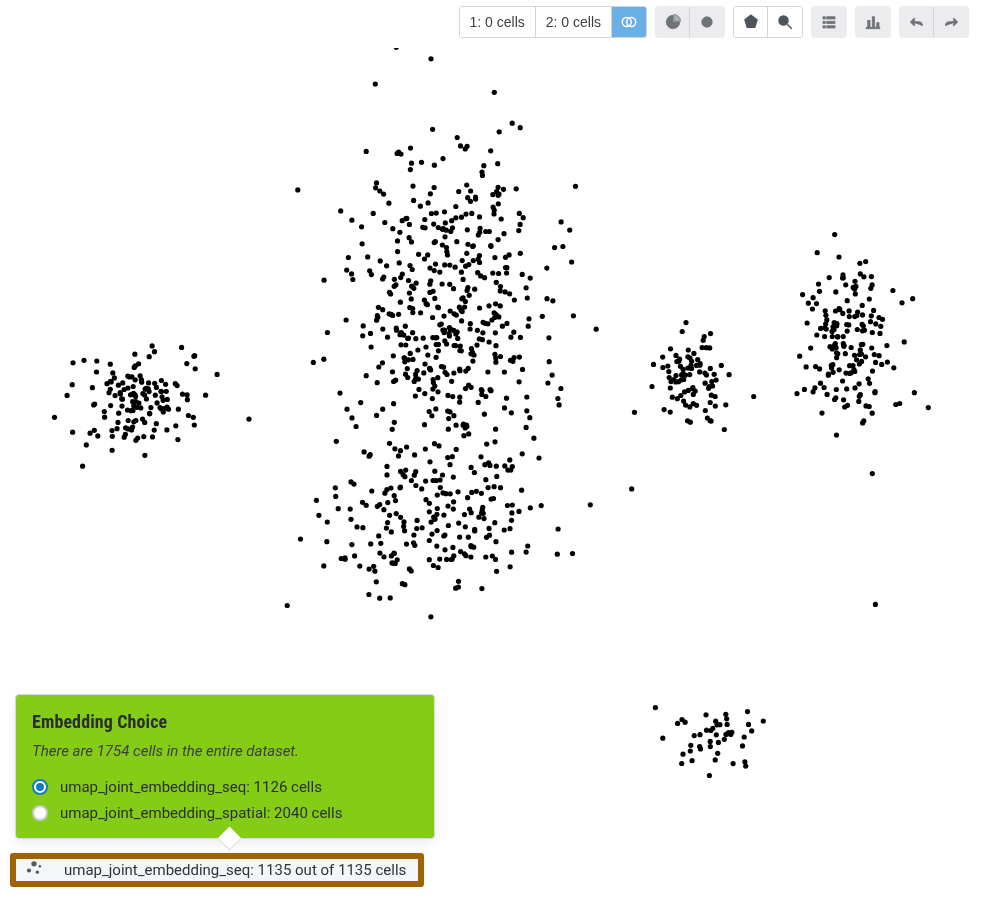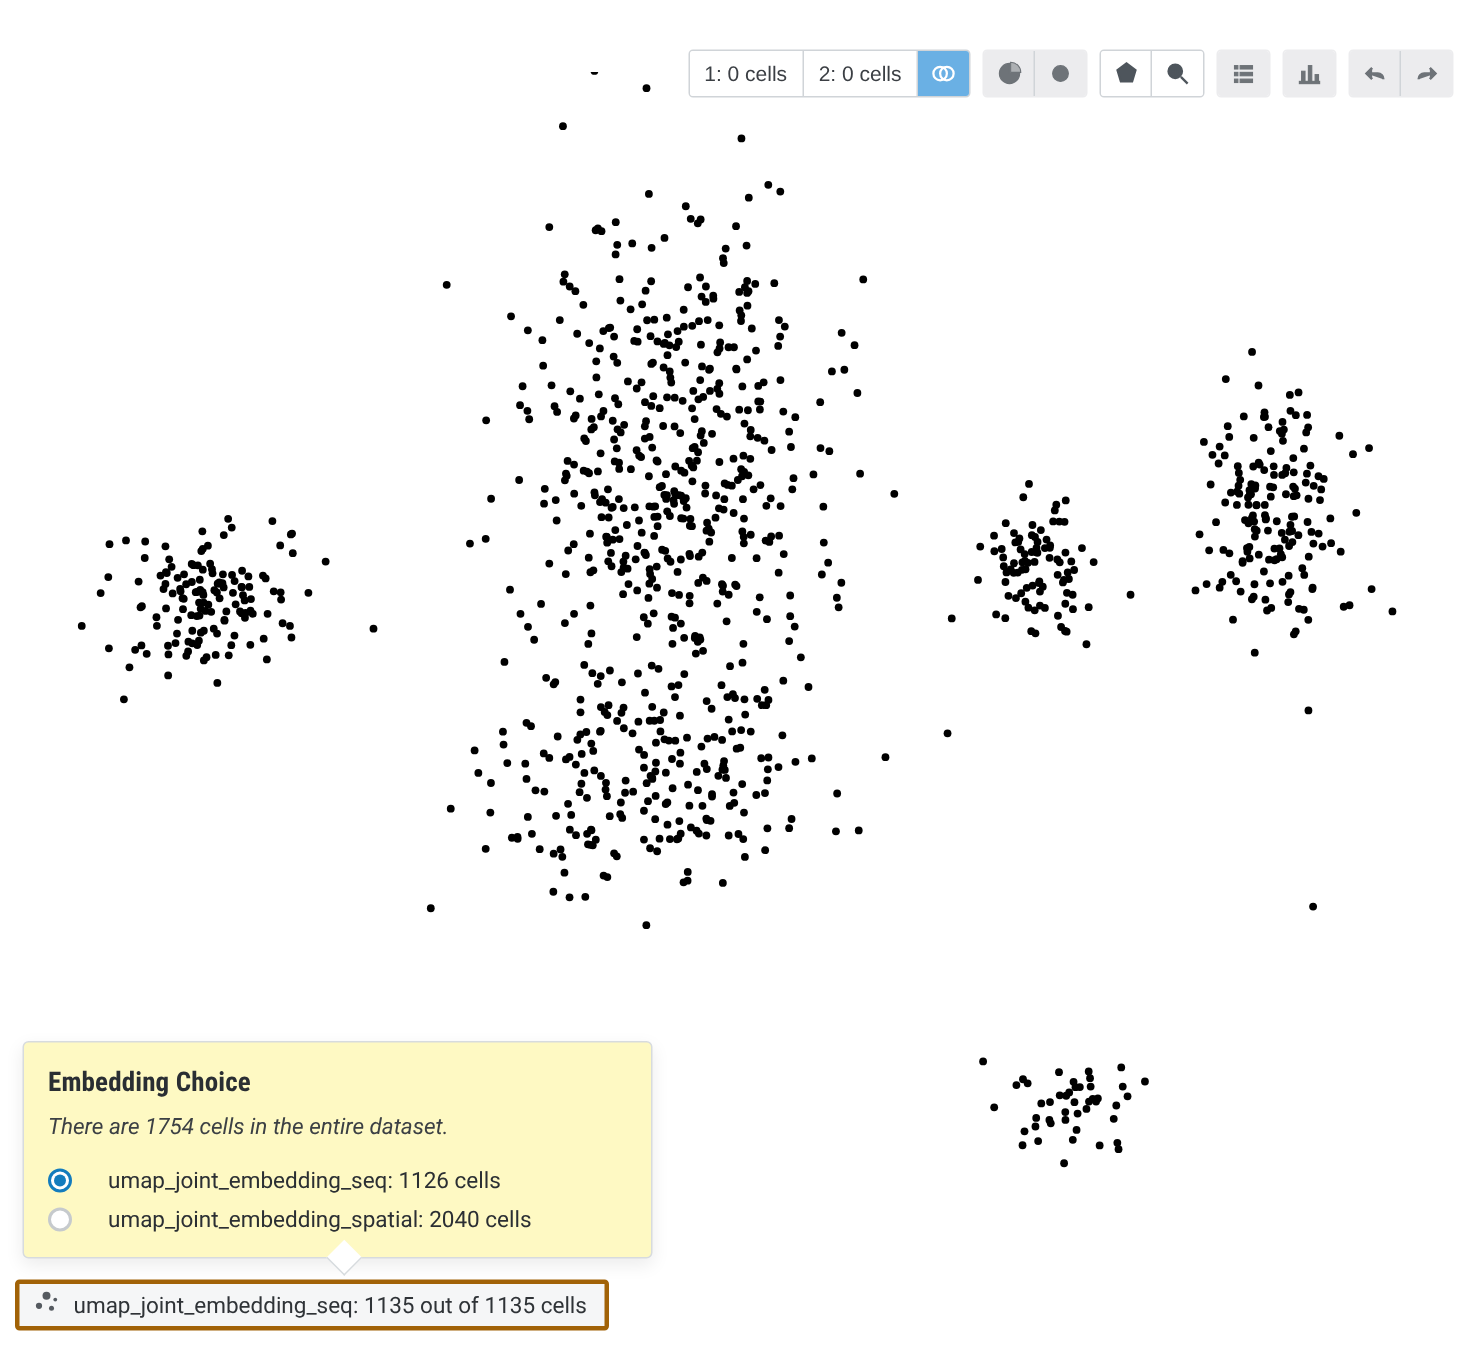--- a/index.html
+++ b/index.html
@@ -14,21 +14,20 @@
   }
 
   
   .toolbar {
     position: absolute;
     top: 6px;
     right: 14px;
     display: flex;
     align-items: center;
     gap: 8px;
-    margin-top: 27px;
   }
   .tb-group {
     display: inline-flex;
     border: 1px solid #d0d4d8;
     border-radius: 3px;
     overflow: hidden;
     background: #f6f7f8;
   }
   .tb-btn {
     height: 30px;
@@ -64,21 +63,21 @@
     width:983px; height:760px;
   }
   .plot svg { width:100%; height:100%; }
   .plot circle { fill:#000; }
 
   
   .popover {
     position:absolute;
     left:15px; bottom:60px;
     width:420px;
-    background:#fef9c3;
+    background:#84cc16;
     border:1px solid #d7dbde;
     border-radius:4px;
     box-shadow:0 4px 12px rgba(0,0,0,0.08);
     padding:16px 16px 12px 16px;
   }
   .popover::after {
     content:"";
     position:absolute;
     left:205px; bottom:-9px;
     width:16px; height:16px;
@@ -97,21 +96,21 @@
   }
   .popover .note {
     margin:0 0 14px 0;
     font-style:italic;
     font-size:15px;
     color:#3c4044;
   }
   .radio-row {
     display:flex;
     align-items:center;
-    gap:24px;
+    gap:12px;
     padding:4px 0;
     font-size:15px;
     color:#2b2f33;
     cursor:pointer;
   }
   .radio-outer {
     width:16px;height:16px;border-radius:50%;
     border:2px solid #c6cacd;
     display:inline-flex;align-items:center;justify-content:center;
     flex-shrink:0;
@@ -124,25 +123,25 @@
     display:none;
   }
   .radio-row.selected .radio-inner { display:block; }
 
   
   .statusbar {
     position:absolute;
     left:10px; bottom:12px;
     display:inline-flex;
     align-items:center;
-    gap:8px;
+    gap:20px;
     height:34px;
     padding:0 12px 0 8px;
     background:#f5f6f7;
-    border:3px solid #a16207;
+    border:6px solid #a16207;
     border-radius:3px;
     font-size:15px;
     color:#2f3337;
     cursor:pointer;
   }
   .statusbar svg { width:20px; height:20px; fill:#555a60; }
 </style>
 </head>
 <body>
 

